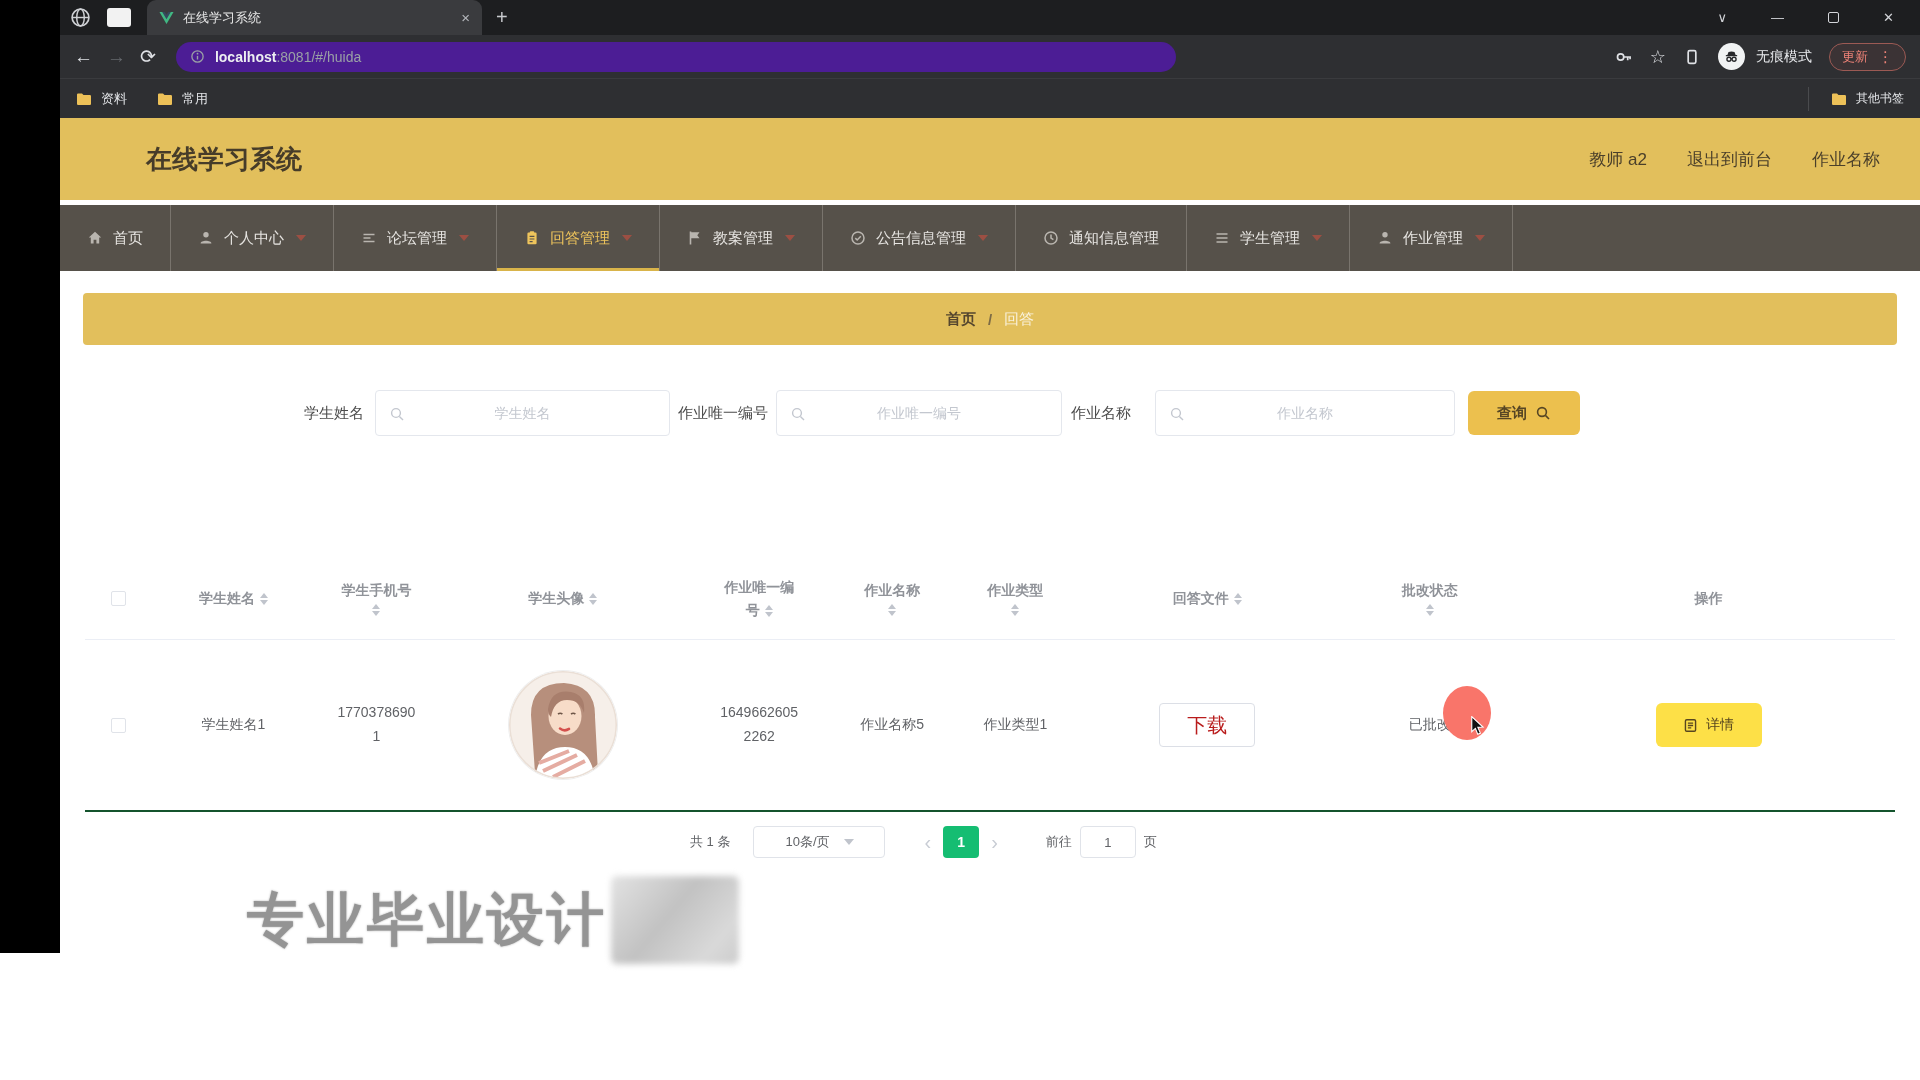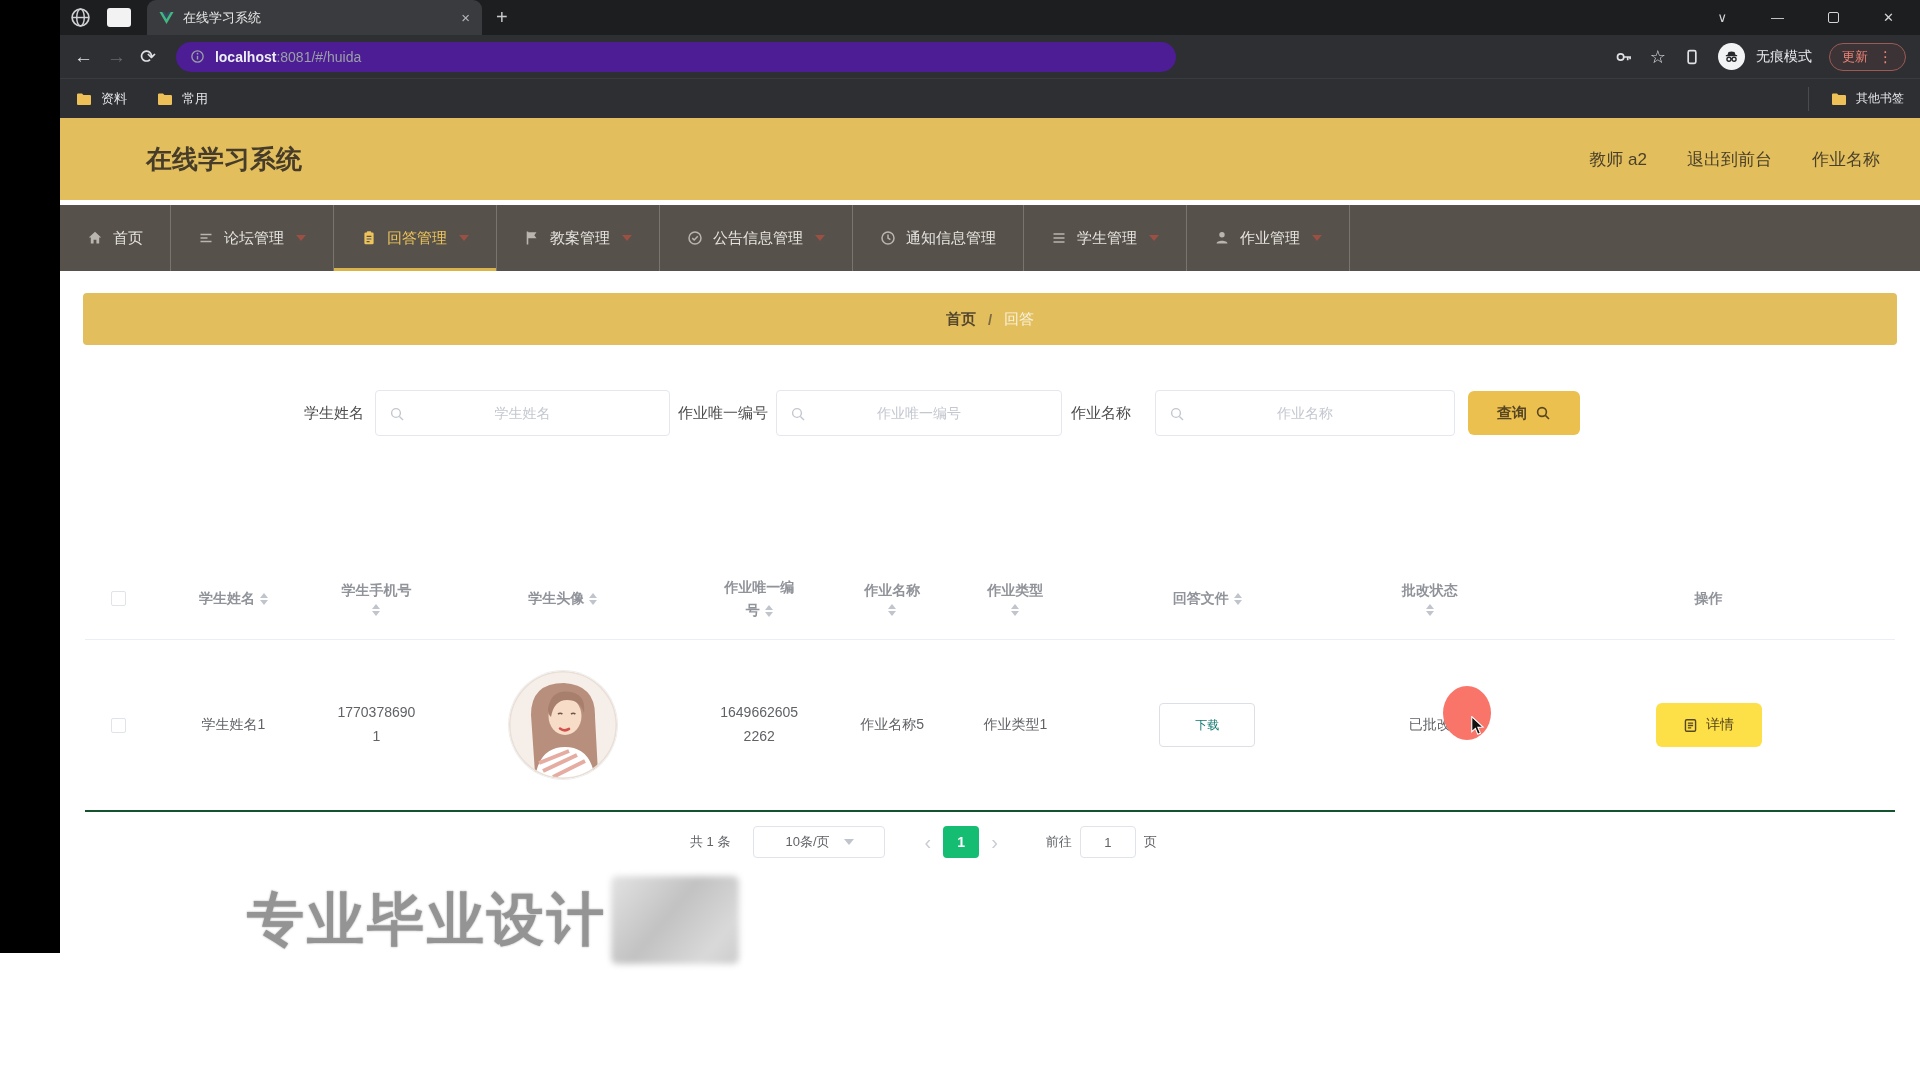--- a/index.html
+++ b/index.html
@@ -76,21 +76,21 @@
   .hdr-wrap .wrapbox { max-width:82px; line-height:1.6; display:inline; }
   .sort { display:inline-flex; flex-direction:column; gap:2px; margin-left:5px; vertical-align:middle; }
   .sort i { width:0; height:0; border-left:4.5px solid transparent; border-right:4.5px solid transparent; display:block; }
   .sort .up { border-bottom:5.5px solid #c0c4cc; }
   .sort .dn { border-top:5.5px solid #c0c4cc; }
   .cb { width:15px; height:15px; border:1px solid #e0e3e9; border-radius:2px; background:#fff; display:inline-block; }
 
   .trow { display:flex; align-items:center; height:172px; border-bottom:2px solid #14532d; color:#606266; font-size:14px; position:relative; }
   .narrow { max-width:84px; line-height:1.7; word-break:break-all; }
   .avatar { width:108px; height:108px; border-radius:50%; overflow:hidden; box-shadow:0 0 0 1px #eee; }
-  .btn-download { width:96px; height:44px; background:#fff; border:1px solid #dcdfe6; border-radius:4px; color:#0f766e; font-size:12px; cursor:pointer; font-family:inherit; }
+  .btn-download { width:96px; height:44px; background:#fff; border:1px solid #dcdfe6; border-radius:4px; color:#b91c1c; font-size:20px; cursor:pointer; font-family:inherit; }
   .btn-detail { width:106px; height:44px; background:#fde047; border:none; border-radius:6px; color:#57461f; font-size:14px; display:flex; align-items:center; justify-content:center; gap:8px; cursor:pointer; font-family:inherit; }
   .btn-detail .doc { width:15px; height:15px; color:#57461f; }
   .cursor-hl { position:absolute; left:1358px; top:46px; width:48px; height:54px; }
   .cursor-hl .dot { position:absolute; inset:0; background:#f9756a; border-radius:50%; }
   .cursor-hl svg { position:absolute; left:26px; top:30px; width:18px; height:20px; }
 
   .pagination { margin:14px 0 0 630px; display:flex; align-items:center; font-size:13px; color:#606266; }
   .pg-total { margin-right:23px; }
   .pg-select { width:132px; height:32px; border:1px solid #e0e3e9; border-radius:4px; display:flex; align-items:center; justify-content:center; gap:14px; color:#606266; }
   .pg-select .sc { width:0;height:0;border-left:5px solid transparent;border-right:5px solid transparent;border-top:6px solid #c0c4cc; }
@@ -208,20 +208,28 @@
 
     <div class="app-nav">
       <div class="nav-item">
         <svg class="nic" viewBox="0 0 16 16">
             <path d="M8 1.8 L14.2 7.4 H12.2 V13.5 H9.4 V9.7 H6.6 V13.5 H3.8 V7.4 H1.8 Z" fill="currentColor"></path>
           </svg>
         <span>首页</span>
       </div>
       <div class="nav-item">
         <svg class="nic" viewBox="0 0 16 16">
+            <circle cx="8" cy="4.8" r="2.7" fill="currentColor"></circle>
+            <path d="M2.6 13.6 C2.6 9.9 13.4 9.9 13.4 13.6 Z" fill="currentColor"></path>
+          </svg>
+        <span>个人中心</span>
+          <i class="caret"></i>
+      </div>
+      <div class="nav-item">
+        <svg class="nic" viewBox="0 0 16 16">
             <path d="M2.5 4.5 H13.5 M2.5 8 H9.5 M2.5 11.5 H13.5" stroke="currentColor" stroke-width="1.7" fill="none"></path>
           </svg>
         <span>论坛管理</span>
           <i class="caret"></i>
       </div>
       <div class="nav-item active">
         <svg class="nic" viewBox="0 0 16 16">
             <rect x="3.4" y="2.6" width="9.2" height="11.6" rx="1.2" fill="currentColor"></rect>
             <rect x="5.8" y="1.2" width="4.4" height="2.8" rx="0.9" fill="currentColor"></rect>
             <path d="M5.6 6.4 H10.4 M5.6 9 H10.4 M5.6 11.6 H8.6" stroke="#56514a" stroke-width="1.1"></path>

